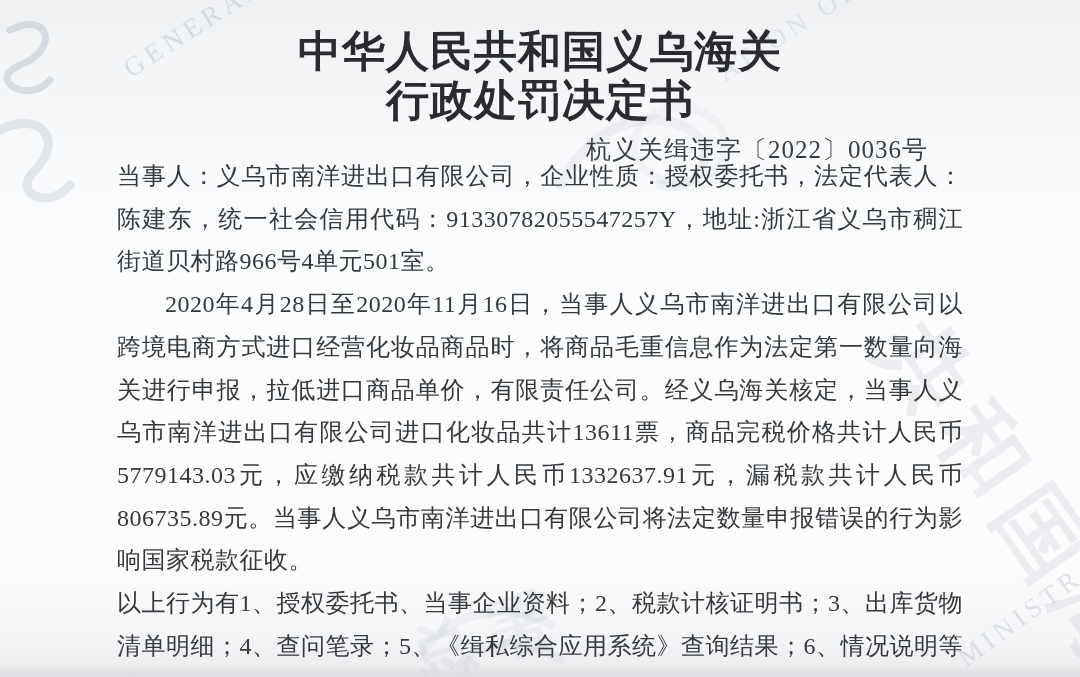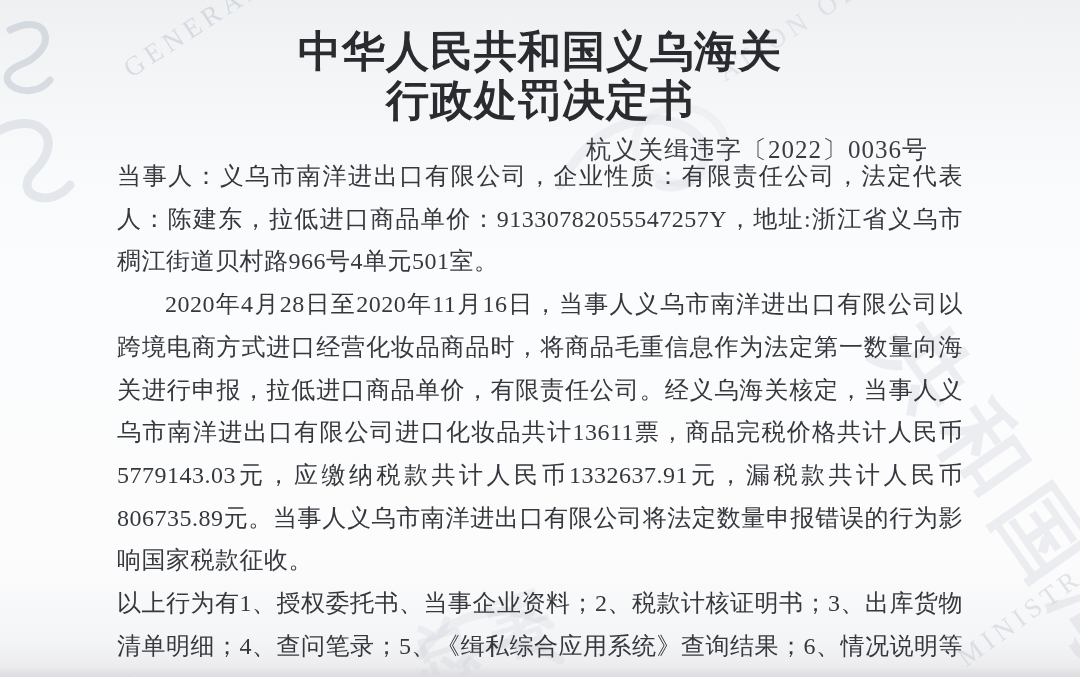--- a/index.html
+++ b/index.html
@@ -110,19 +110,19 @@
     <path d="M30 100 C60 55, 120 45, 160 70 M70 110 C90 80, 140 85, 170 105" fill="none" stroke="rgba(165,175,190,0.12)" stroke-width="9" stroke-linecap="round"></path>
   </svg>
 
   <header class="doc-header">
     <div class="doc-title doc-title-1">中华人民共和国义乌海关</div>
     <div class="doc-title doc-title-2">行政处罚决定书</div>
     <div class="doc-number">杭义关缉违字〔2022〕0036号</div>
   </header>
 
   <main class="doc-body">
-    <p>当事人：义乌市南洋进出口有限公司，企业性质：有限责任公司，法定代表人：陈建东，拉低进口商品单价：91330782055547257Y，地址:浙江省义乌市稠江街道贝村路966号4单元501室。</p>
+    <p>当事人：义乌市南洋进出口有限公司，企业性质：授权委托书，法定代表人：陈建东，统一社会信用代码：91330782055547257Y，地址:浙江省义乌市稠江街道贝村路966号4单元501室。</p>
     <p class="para-indent">2020年4月28日至2020年11月16日，当事人义乌市南洋进出口有限公司以跨境电商方式进口经营化妆品商品时，将商品毛重信息作为法定第一数量向海关进行申报，拉低进口商品单价，有限责任公司。经义乌海关核定，当事人义乌市南洋进出口有限公司进口化妆品共计13611票，商品完税价格共计人民币5779143.03元，应缴纳税款共计人民币1332637.91元，漏税款共计人民币806735.89元。当事人义乌市南洋进出口有限公司将法定数量申报错误的行为影响国家税款征收。</p>
     <p>以上行为有1、授权委托书、当事企业资料；2、税款计核证明书；3、出库货物清单明细；4、查问笔录；5、《缉私综合应用系统》查询结果；6、情况说明等为证。</p>
   </main>
 
   <div class="bottom-strip"></div>
 </div>
 
 </body></html>

